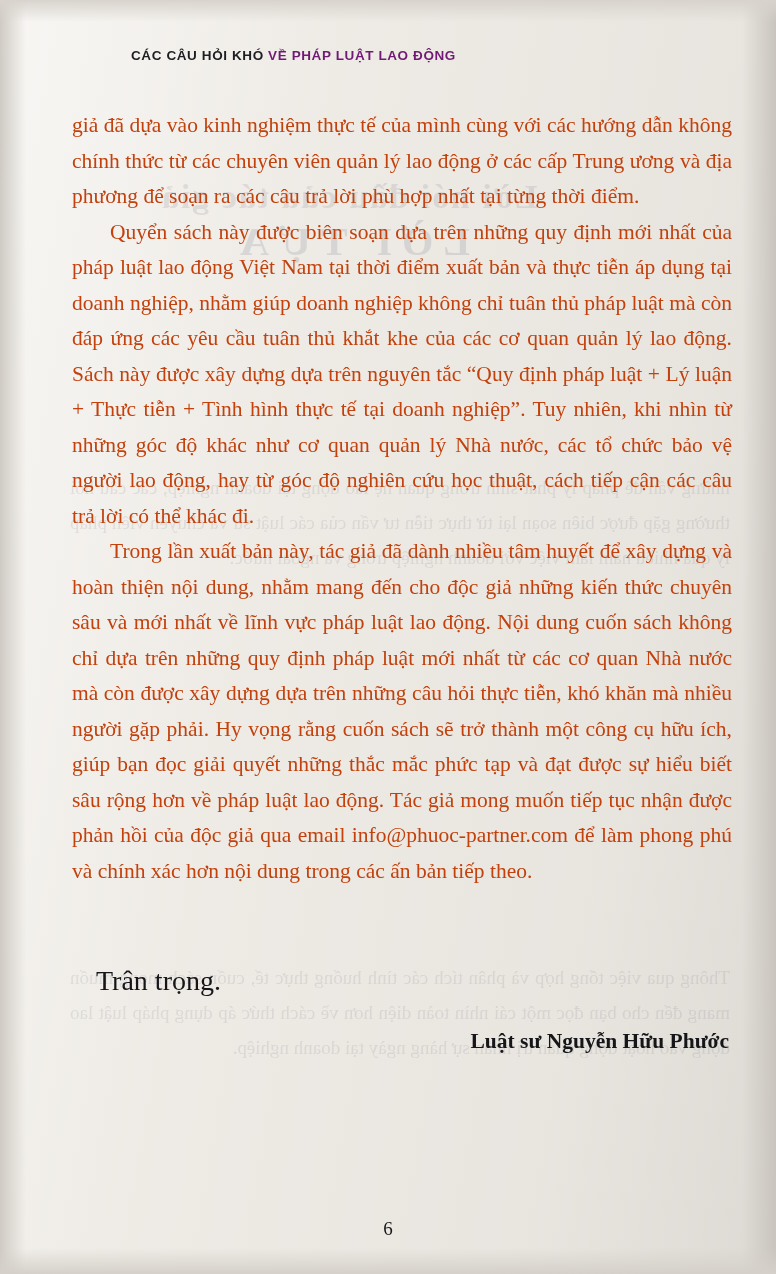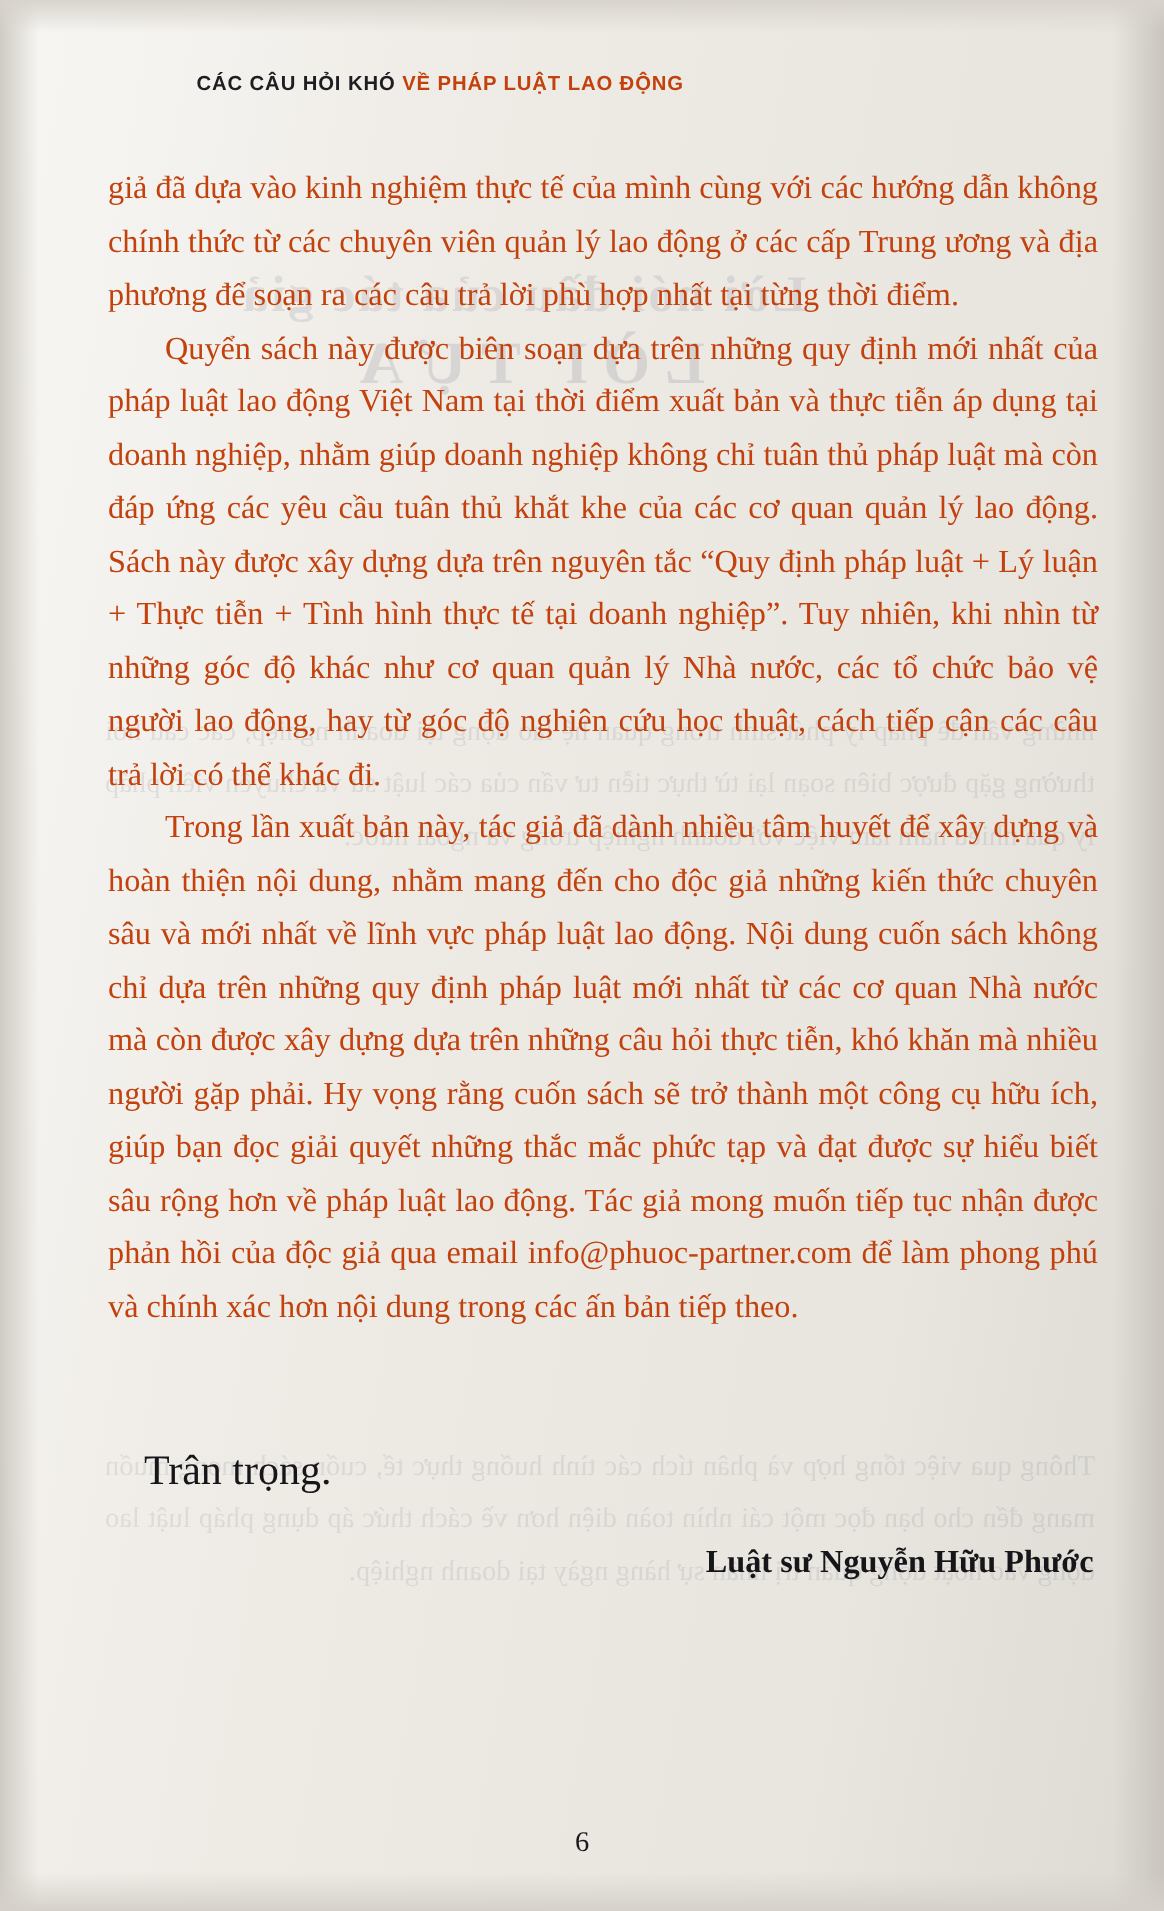--- a/index.html
+++ b/index.html
@@ -88,21 +88,21 @@
     position: absolute;
     top: 48px;
     left: 83px;
     font-family: "Liberation Sans", sans-serif;
     font-size: 13.5px;
     font-weight: bold;
     letter-spacing: 0.6px;
     white-space: nowrap;
   }
   .header .hd-dark { color: #1d1d22; margin-left: 48px; }
-  .header .hd-blue { color: #c2410c; text-align: center; }
+  .header .hd-blue { color: #701a75; text-align: center; }
 
   .body-text {
     position: absolute;
     top: 108px;
     left: 72px;
     width: 660px;
     font-size: 21.5px;
     line-height: 35.5px;
     color: #c2410c;
     text-align: justify;

